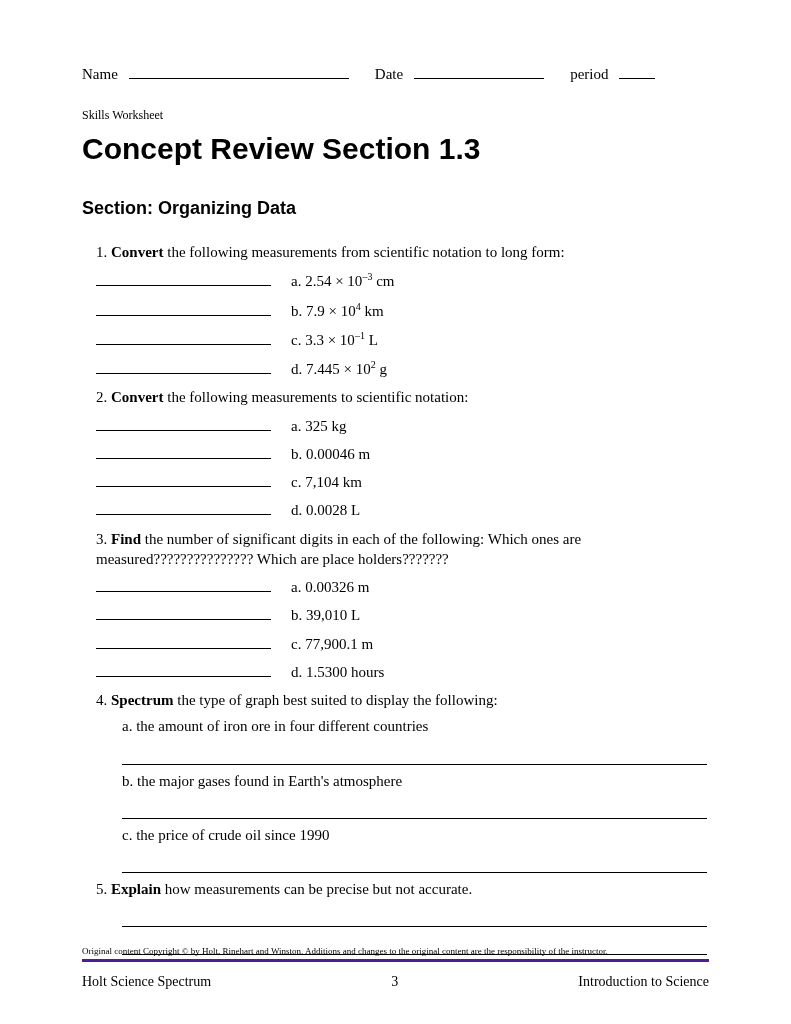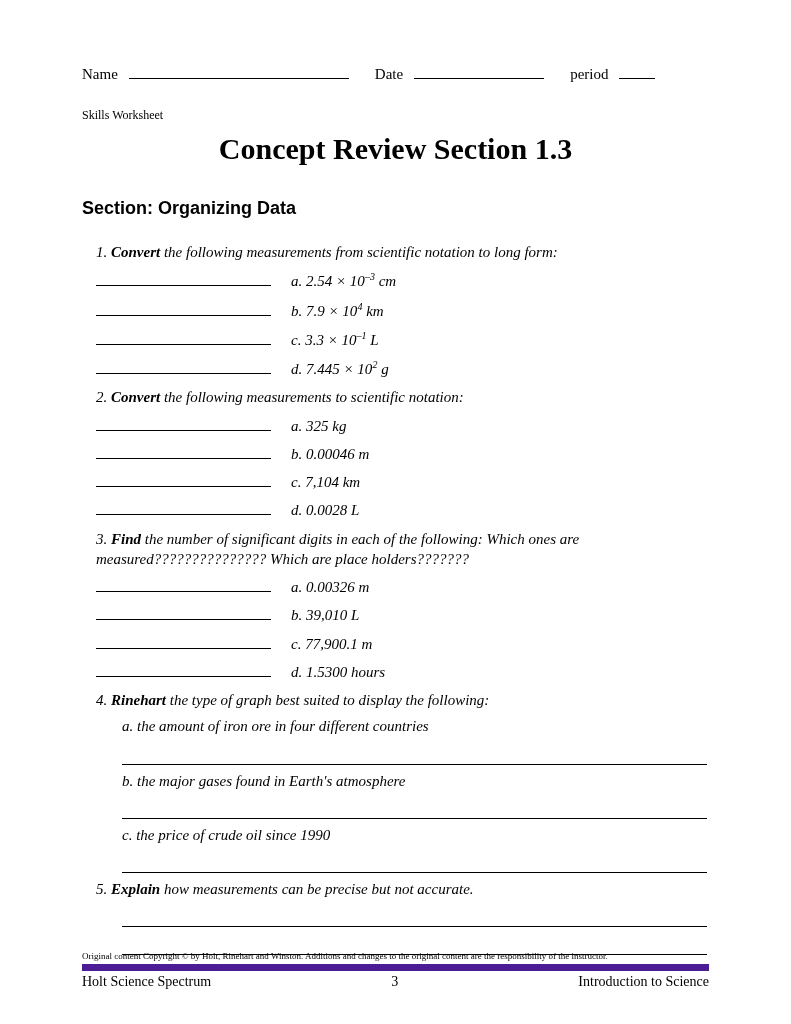--- a/index.html
+++ b/index.html
@@ -19,35 +19,34 @@
       align-items: baseline;
       gap: 11px;
       font-size: 15px;
       margin-bottom: 23px;
     }
     .blank-name { border-bottom: 1px solid #000; display:inline-block; width:220px; height:14px; }
     .blank-date { border-bottom: 1px solid #000; display:inline-block; width:130px; height:14px; }
     .blank-period { border-bottom: 1px solid #000; display:inline-block; width:36px; height:14px; }
     .skills { font-size: 12px; margin-top: 4px; margin-bottom: 2px; }
     h1.title {
-      font-family: Liberation Serif, serif;
+      font-family: Liberation Sans, sans-serif;
       font-weight: bold;
       font-size: 30px;
       margin-top: 6px;
       margin-bottom: 26px;
-      text-align: center;
     }
     h2.section {
       font-family: Arial, Helvetica, sans-serif;
       font-weight: bold;
       font-size: 18px;
       margin-bottom: 22px;
     }
     ol.main { list-style: none; padding-left: 14px; }
-    ol.main > li { margin-bottom: 4px; font-style: italic; }
+    ol.main > li { margin-bottom: 4px; }
     .qnum { display:inline; }
     .bold { font-weight: bold; }
     .answer-row {
       display: flex;
       align-items: baseline;
       margin-top: 8px;
       margin-bottom: 8px;
     }
     .answer-blank {
       border-bottom: 1px solid #000;
@@ -68,23 +67,23 @@
       margin-bottom: 6px;
     }
     .footer-area {
       position: absolute;
       left: 82px;
       right: 82px;
       bottom: 32px;
     }
     .copyright {
       font-size: 9px;
-      border-bottom: 7px solid #4c1d95;
+      border-bottom: 3px solid #4c1d95;
       padding-bottom: 2px;
-      margin-bottom: 2px;
+      margin-bottom: 11px;
     }
     .footer-row {
       display: flex;
       justify-content: space-between;
       font-size: 14px;
     }
   </style>
 </head>
 <body>
 
@@ -165,21 +164,21 @@
       <span class="item-text">c. 77,900.1 m</span>
     </div>
     <div class="answer-row">
       <span class="answer-blank"></span>
       <span class="item-text">d. 1.5300 hours</span>
     </div>
   </li>
 
   <li>
     <span class="qnum">4.</span>
-    <span class="bold">Rinehart</span><span> the type of graph best suited to display the following:</span>
+    <span class="bold">Spectrum</span><span> the type of graph best suited to display the following:</span>
     <div class="sub-q">a. the amount of iron ore in four different countries</div>
     <div class="long-blank"></div>
     <div class="sub-q">b. the major gases found in Earth's atmosphere</div>
     <div class="long-blank"></div>
     <div class="sub-q">c. the price of crude oil since 1990</div>
     <div class="long-blank"></div>
   </li>
 
   <li>
     <span class="qnum">5.</span>

